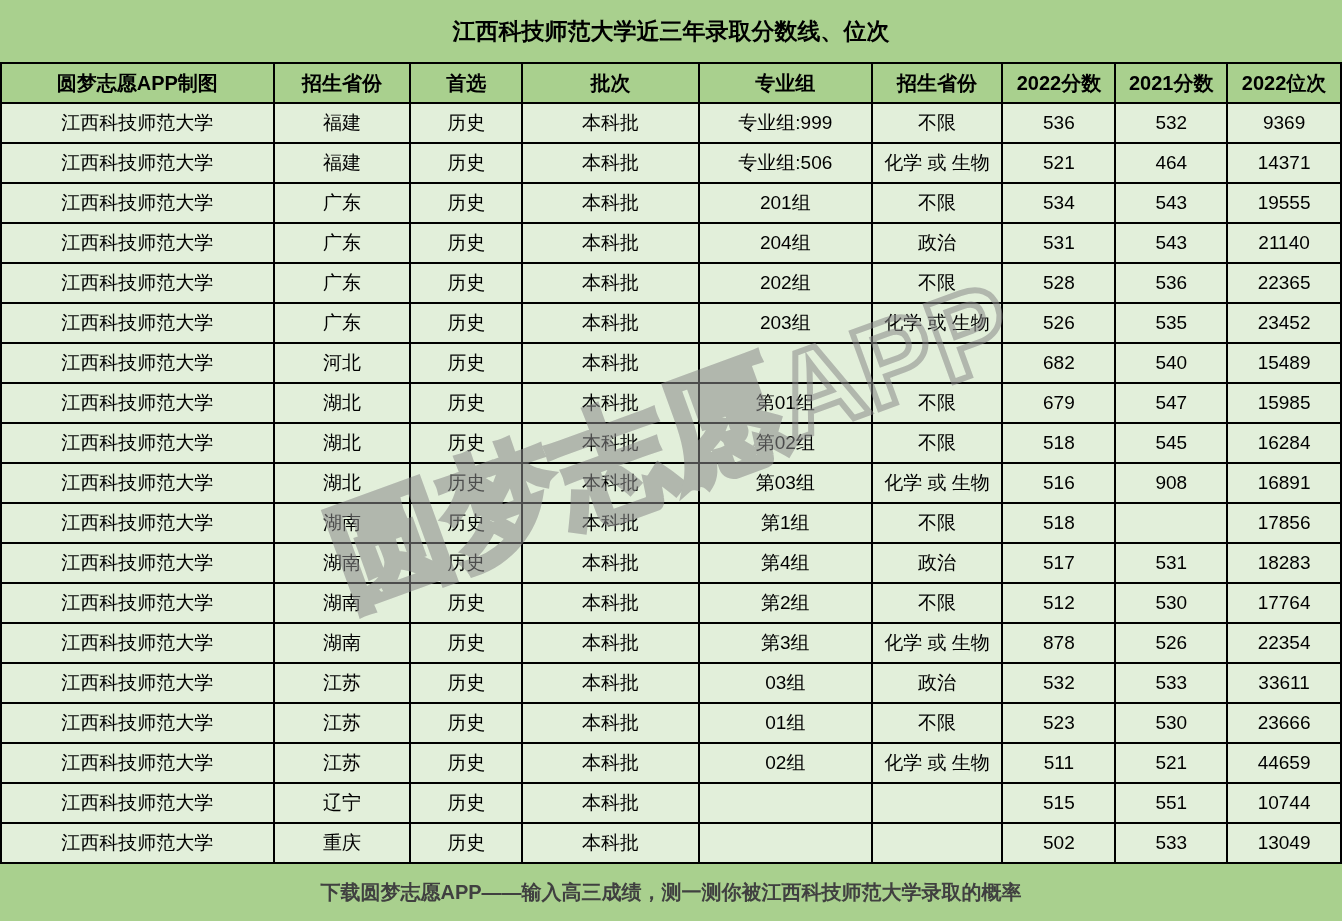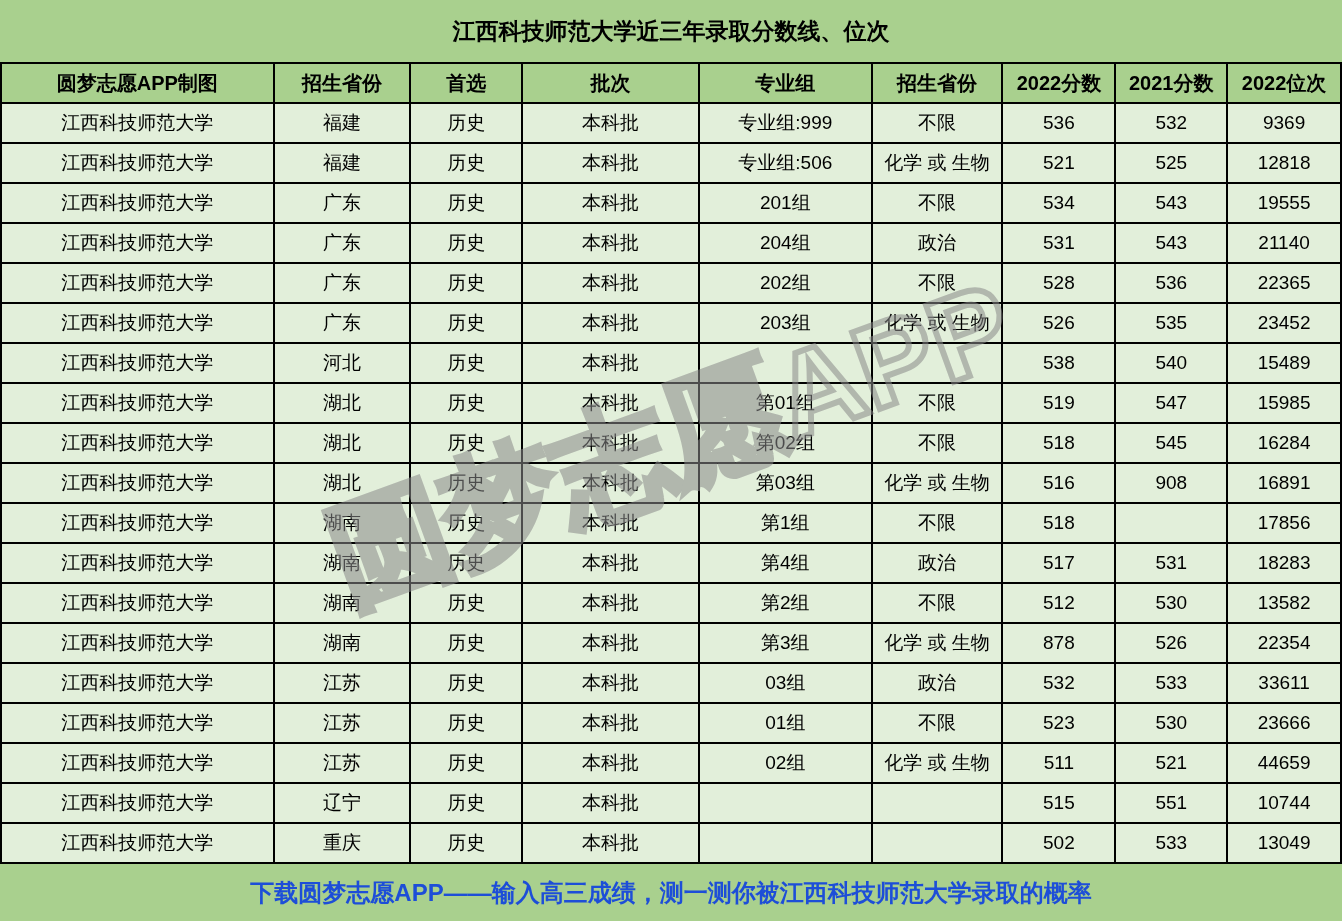--- a/index.html
+++ b/index.html
@@ -53,23 +53,23 @@
     font-size: 19px;
     font-weight: normal;
     color: #000000;
   }
   .footer-band {
     flex: 1 1 auto;
     background: #A9D08E;
     display: flex;
     align-items: center;
     justify-content: center;
-    font-size: 24px;
+    font-size: 20px;
     font-weight: bold;
-    color: #1d4ed8;
+    color: #404040;
   }
   .watermark-svg {
     position: absolute;
     left: 0;
     top: 0;
     width: 1342px;
     height: 921px;
     pointer-events: none;
   }
 </style>
@@ -118,22 +118,22 @@
           <td>9369</td>
         </tr>
         <tr>
           <td>江西科技师范大学</td>
           <td>福建</td>
           <td>历史</td>
           <td>本科批</td>
           <td>专业组:506</td>
           <td>化学 或 生物</td>
           <td>521</td>
-          <td>525</td>
-          <td>12818</td>
+          <td>464</td>
+          <td>14371</td>
         </tr>
         <tr>
           <td>江西科技师范大学</td>
           <td>广东</td>
           <td>历史</td>
           <td>本科批</td>
           <td>201组</td>
           <td>不限</td>
           <td>534</td>
           <td>543</td>
@@ -172,32 +172,32 @@
           <td>535</td>
           <td>23452</td>
         </tr>
         <tr>
           <td>江西科技师范大学</td>
           <td>河北</td>
           <td>历史</td>
           <td>本科批</td>
           <td></td>
           <td></td>
-          <td>538</td>
+          <td>682</td>
           <td>540</td>
           <td>15489</td>
         </tr>
         <tr>
           <td>江西科技师范大学</td>
           <td>湖北</td>
           <td>历史</td>
           <td>本科批</td>
           <td>第01组</td>
           <td>不限</td>
-          <td>519</td>
+          <td>679</td>
           <td>547</td>
           <td>15985</td>
         </tr>
         <tr>
           <td>江西科技师范大学</td>
           <td>湖北</td>
           <td>历史</td>
           <td>本科批</td>
           <td>第02组</td>
           <td>不限</td>
@@ -240,21 +240,21 @@
         </tr>
         <tr>
           <td>江西科技师范大学</td>
           <td>湖南</td>
           <td>历史</td>
           <td>本科批</td>
           <td>第2组</td>
           <td>不限</td>
           <td>512</td>
           <td>530</td>
-          <td>13582</td>
+          <td>17764</td>
         </tr>
         <tr>
           <td>江西科技师范大学</td>
           <td>湖南</td>
           <td>历史</td>
           <td>本科批</td>
           <td>第3组</td>
           <td>化学 或 生物</td>
           <td>878</td>
           <td>526</td>

